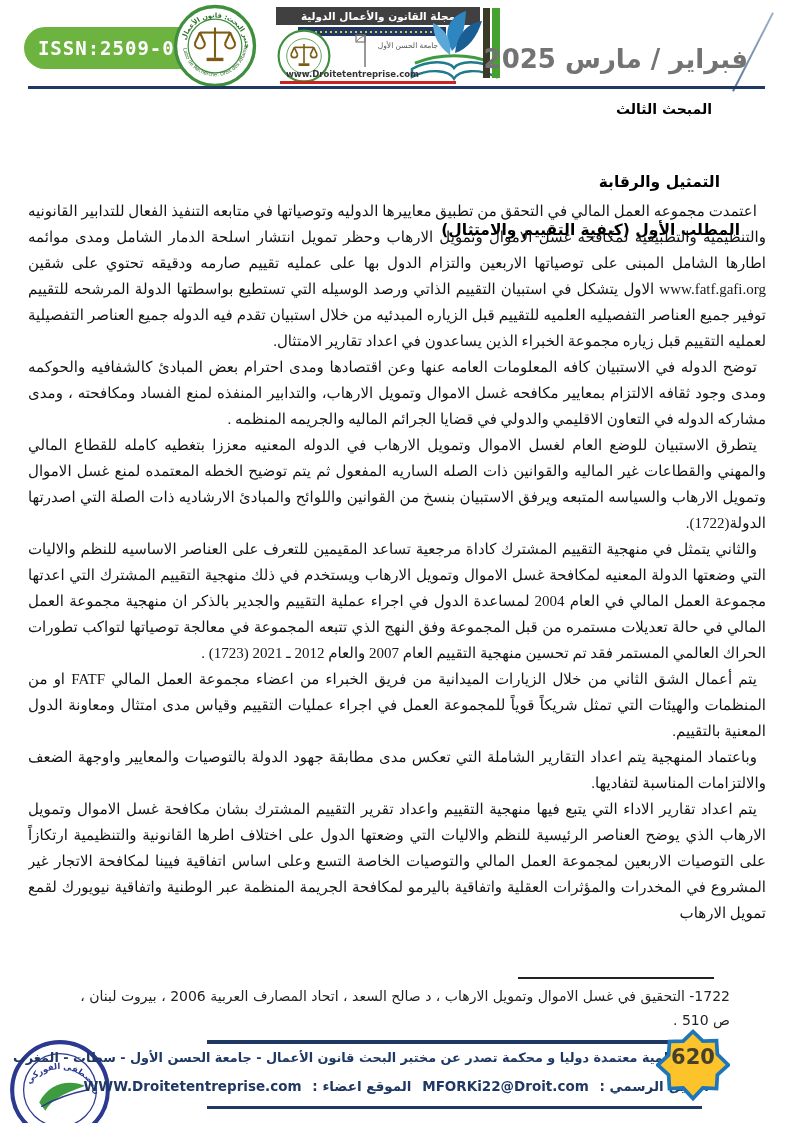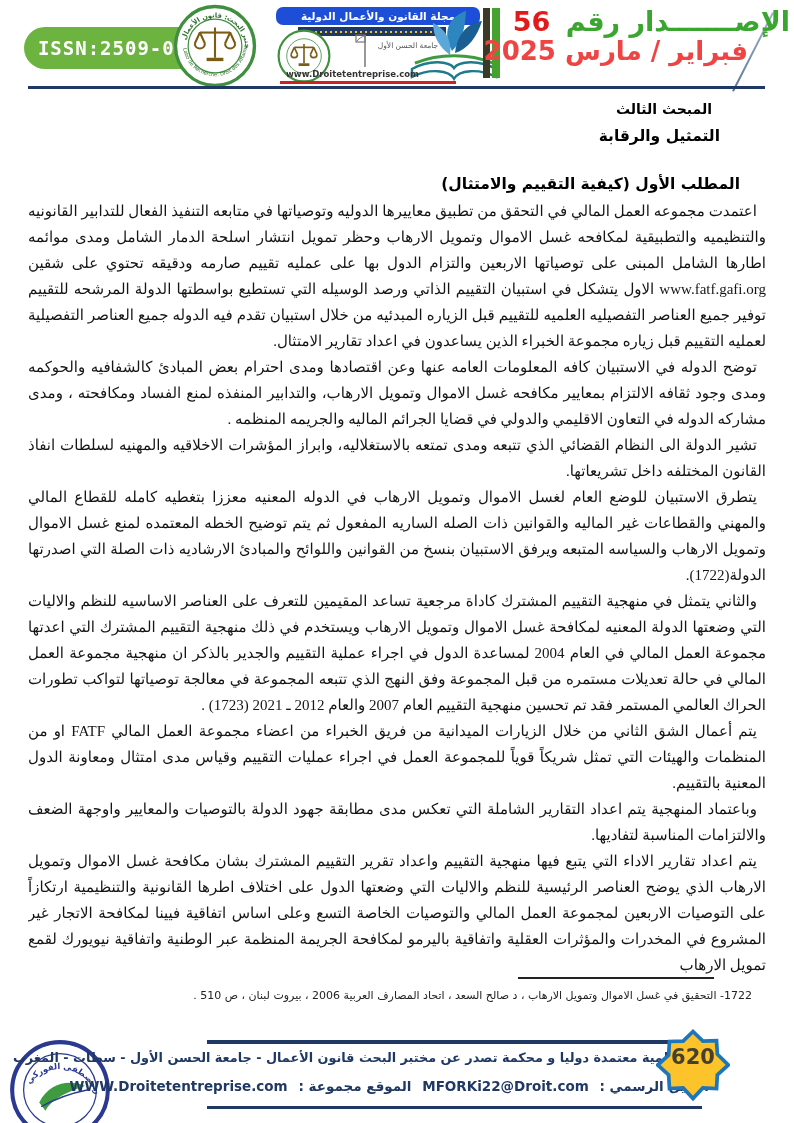--- a/index.html
+++ b/index.html
@@ -12,64 +12,64 @@
   .issn-pill{
     position:absolute;left:24px;top:27px;width:202px;height:42px;
     background:#6db33f;border-radius:22px;
     display:flex;align-items:center;justify-content:center;
     color:#fff;font-family:"DejaVu Sans Mono",monospace;
     font-weight:bold;font-size:19px;letter-spacing:1px;
   }
   .stamp{position:absolute;}
   .center-logo{position:absolute;left:272px;top:3px;width:212px;height:84px;}
   .logo-banner{
-    position:absolute;left:4px;top:4px;right:4px;height:18px;background:#1d4ed8;
+    position:absolute;left:4px;top:4px;right:4px;height:18px;background:#404040;
     color:#fff;font-size:10.5px;font-weight:bold;display:flex;align-items:center;
-    justify-content:center;direction:rtl;white-space:nowrap;border-radius:7px;
+    justify-content:center;direction:rtl;white-space:nowrap;
   }
   .logo-substrip{
     position:absolute;left:26px;top:24px;width:148px;height:9px;background:#1f3864;
     background-image:repeating-linear-gradient(90deg,#e8c53a 0 2px,transparent 2px 5px);
     background-size:90% 2px;background-position:center;background-repeat:no-repeat;
   }
   .univ-label{position:absolute;left:96px;top:38px;width:80px;direction:rtl;
     font-size:7.5px;color:#555;text-align:center;line-height:9px;}
   .www-label{position:absolute;left:14px;top:66px;font-size:8.5px;font-weight:bold;color:#333;}
   .red-underline{position:absolute;left:8px;top:78px;width:176px;height:3px;background:#cc2222;}
   .vbar-dark{position:absolute;left:483px;top:8px;width:7px;height:70px;background:#3b3a26;}
   .vbar-green{position:absolute;left:492px;top:8px;width:8px;height:70px;background:#46a22e;}
   .issue-line1{
     position:absolute;right:4px;top:6px;direction:rtl;white-space:nowrap;
     font-weight:bold;font-size:27px;color:#3aa52f;
   }
   .issue-line1 .issue-num{color:#e11a1a;padding-right:6px;}
   .issue-line2{
-    position:absolute;right:46px;top:36px;direction:rtl;white-space:nowrap;
-    font-weight:bold;font-size:26px;color:#ef4444;
+    position:absolute;right:46px;top:44px;direction:rtl;white-space:nowrap;
+    font-weight:bold;font-size:26px;color:#737373;
   }
   .quill-line{
     position:absolute;left:752px;top:8px;width:2px;height:88px;
     background:linear-gradient(#9fb3c8,#5b7898);transform:rotate(27deg);z-index:0;
   }
   .header-rule{position:absolute;left:28px;top:86px;width:737px;height:3px;background:#1f3864;}
   
   .headings{position:absolute;left:28px;top:96px;width:738px;direction:rtl;}
   .h-sec{font-weight:bold;font-size:14px;color:#000;text-align:right;padding-right:54px;line-height:27px;}
-  .h-sub{font-weight:bold;font-size:15.5px;color:#000;text-align:right;padding-right:46px;line-height:27px;}
+  .h-sub{font-weight:bold;font-size:15.5px;color:#000;text-align:right;padding-right:46px;line-height:27px;margin-top:46px;}
   .h-matlab{font-weight:bold;font-size:15.5px;color:#000;text-align:right;padding-right:26px;margin-top:21px;line-height:27px;}
   .body-text{
     position:absolute;left:28px;top:198px;width:738px;height:778px;overflow:hidden;
     direction:rtl;text-align:justify;font-size:15px;line-height:26px;color:#151515;
   }
   .body-text p{margin:0;text-indent:9px;font-family:Liberation Serif, serif;}
   
   .fn-sep{position:absolute;left:518px;top:977px;width:196px;height:2px;background:#222;}
   .footnotes{
-    position:absolute;right:42px;top:984px;width:660px;direction:rtl;
-    font-size:11px;line-height:24px;color:#222;
+    position:absolute;right:64px;top:984px;width:660px;direction:rtl;
+    font-size:14px;line-height:24px;color:#222;
   }
   .footnotes .fn2{padding-left:27px;}
   
   .footer-rule-top{position:absolute;left:207px;top:1040px;width:495px;height:4px;background:#1f3864;}
   .footer-rule-bottom{position:absolute;left:207px;top:1106px;width:495px;height:3px;background:#1f3864;}
   .footer-line1{
     position:absolute;left:197px;top:1050px;width:515px;direction:rtl;text-align:center;
     font-size:12.8px;font-weight:bold;color:#1f3864;white-space:nowrap;
   }
   .footer-line2{
@@ -151,38 +151,33 @@
       <path d="M2 16 C20 6,40 8,45 15 C50 8,70 6,88 16 L88 24 C70 15,50 17,45 26 C40 17,20 15,2 24 Z" fill="#ffffff" stroke="#1f7a8c" stroke-width="2.5"></path>
     </svg>
 
     <div class="www-label">www.Droitetentreprise.com</div>
     <div class="red-underline"></div>
   </div>
 
   <div class="vbar-dark"></div>
   <div class="vbar-green"></div>
 
-  <div class="issue-line1">
-    <span>الإصـــــــدار رقم</span>
-    <span class="issue-num">56</span>
-  </div>
   <div class="issue-line2">فبراير / مارس 2025</div>
 
   <div class="header-rule"></div>
 
   <div class="headings">
     <div class="h-sec">المبحث الثالث</div>
     <div class="h-sub">التمثيل والرقابة</div>
     <div class="h-matlab">المطلب الأول (كيفية التقييم والامتثال)</div>
   </div>
 
   <div class="body-text">
     <p>اعتمدت مجموعه العمل المالي في التحقق من تطبيق معاييرها الدوليه وتوصياتها في متابعه التنفيذ الفعال للتدابير القانونيه والتنظيميه والتطبيقية لمكافحه غسل الاموال وتمويل الارهاب وحظر تمويل انتشار اسلحة الدمار الشامل ومدى موائمه اطارها الشامل المبنى على توصياتها الاربعين والتزام الدول بها على عمليه تقييم صارمه ودقيقه تحتوي على شقين www.fatf.gafi.org الاول يتشكل في استبيان التقييم الذاتي ورصد الوسيله التي تستطيع بواسطتها الدولة المرشحه للتقييم توفير جميع العناصر التفصيليه العلميه للتقييم قبل الزياره المبدئيه من خلال استبيان تقدم فيه الدوله جميع العناصر التفصيلية لعمليه التقييم قبل زياره مجموعة الخبراء الذين يساعدون في اعداد تقارير الامتثال.</p>
     <p>توضح الدوله في الاستبيان كافه المعلومات العامه عنها وعن اقتصادها ومدى احترام بعض المبادئ كالشفافيه والحوكمه ومدى وجود ثقافه الالتزام بمعايير مكافحه غسل الاموال وتمويل الارهاب، والتدابير المنفذه لمنع الفساد ومكافحته ، ومدى مشاركه الدوله في التعاون الاقليمي والدولي في قضايا الجرائم الماليه والجريمه المنظمه .</p>
-    <p>تشير الدولة الى النظام القضائي الذي تتبعه ومدى تمتعه بالاستغلاليه، وابراز المؤشرات الاخلاقيه والمهنيه لسلطات انفاذ القانون المختلفه داخل تشريعاتها.</p>
     <p>يتطرق الاستبيان للوضع العام لغسل الاموال وتمويل الارهاب في الدوله المعنيه معززا بتغطيه كامله للقطاع المالي والمهني والقطاعات غير الماليه والقوانين ذات الصله الساريه المفعول ثم يتم توضيح الخطه المعتمده لمنع غسل الاموال وتمويل الارهاب والسياسه المتبعه ويرفق الاستبيان بنسخ من القوانين واللوائح والمبادئ الارشاديه ذات الصلة التي اصدرتها الدولة(1722).</p>
     <p>والثاني يتمثل في منهجية التقييم المشترك كاداة مرجعية تساعد المقيمين للتعرف على العناصر الاساسيه للنظم والاليات التي وضعتها الدولة المعنيه لمكافحة غسل الاموال وتمويل الارهاب ويستخدم في ذلك منهجية التقييم المشترك التي اعدتها مجموعة العمل المالي في العام 2004 لمساعدة الدول في اجراء عملية التقييم والجدير بالذكر ان منهجية مجموعة العمل المالي في حالة تعديلات مستمره من قبل المجموعة وفق النهج الذي تتبعه المجموعة في معالجة توصياتها لتواكب تطورات الحراك العالمي المستمر فقد تم تحسين منهجية التقييم العام 2007 والعام 2012 ـ 2021 (1723) .</p>
     <p>يتم أعمال الشق الثاني من خلال الزيارات الميدانية من فريق الخبراء من اعضاء مجموعة العمل المالي FATF او من المنظمات والهيئات التي تمثل شريكاً قوياً للمجموعة العمل في اجراء عمليات التقييم وقياس مدى امتثال ومعاونة الدول المعنية بالتقييم.</p>
     <p>وباعتماد المنهجية يتم اعداد التقارير الشاملة التي تعكس مدى مطابقة جهود الدولة بالتوصيات والمعايير واوجهة الضعف والالتزامات المناسبة لتفاديها.</p>
     <p>يتم اعداد تقارير الاداء التي يتبع فيها منهجية التقييم واعداد تقرير التقييم المشترك بشان مكافحة غسل الاموال وتمويل الارهاب الذي يوضح العناصر الرئيسية للنظم والاليات التي وضعتها الدول على اختلاف اطرها القانونية والتنظيمية ارتكازاً على التوصيات الاربعين لمجموعة العمل المالي والتوصيات الخاصة التسع وعلى اساس اتفاقية فيينا لمكافحة الاتجار غير المشروع في المخدرات والمؤثرات العقلية واتفاقية باليرمو لمكافحة الجريمة المنظمة عبر الوطنية واتفاقية نيويورك لقمع تمويل الارهاب</p>
   </div>
 
   <div class="fn-sep"></div>
   <div class="footnotes">
     <div class="fn1">1722- التحقيق في غسل الاموال وتمويل الارهاب ، د صالح السعد ، اتحاد المصارف العربية 2006 ، بيروت لبنان ، ص 510 .</div>
@@ -201,21 +196,21 @@
       <path d="M30 62 C40 42,60 40,74 46 C60 52,44 56,36 70 Z" fill="#3f9b3f"></path>
       <path d="M32 66 C50 56,66 52,76 50" stroke="#2b3990" stroke-width="1.5" fill="none"></path>
     </svg>
   </div>
 
   <div class="footer-rule-top"></div>
   <div class="footer-line1">مجلة علمية معتمدة  دوليا و محكمة تصدر عن مختبر البحث قانون الأعمال - جامعة الحسن الأول - سطات - المغرب</div>
   <div class="footer-line2">
     <span>الإميل الرسمي :</span>
     <span>MFORKi22@Droit.com</span>
-    <span>الموقع مجموعة :</span>
+    <span>الموقع اعضاء :</span>
     <span>WWW.Droitetentreprise.com</span>
   </div>
   <div class="footer-rule-bottom"></div>
 
   <div class="page-badge">
     <svg width="74" height="74" viewBox="0 0 74 74">
       <polygon points="37,1 47.6,11.4 62.3,10.8 63.2,25.4 75,37 63.2,47.6 62.3,62.3 47.6,61.7 37,73 26.4,61.7 11.7,62.3 10.8,47.6 -1,37 10.8,26.4 11.7,11.7 26.4,11.4" fill="#fdc32a" stroke="#1d76bb" stroke-width="4" transform="translate(37 37) scale(0.93) translate(-37 -37)"></polygon>
     </svg>
     <div class="num">620</div>
   </div>

